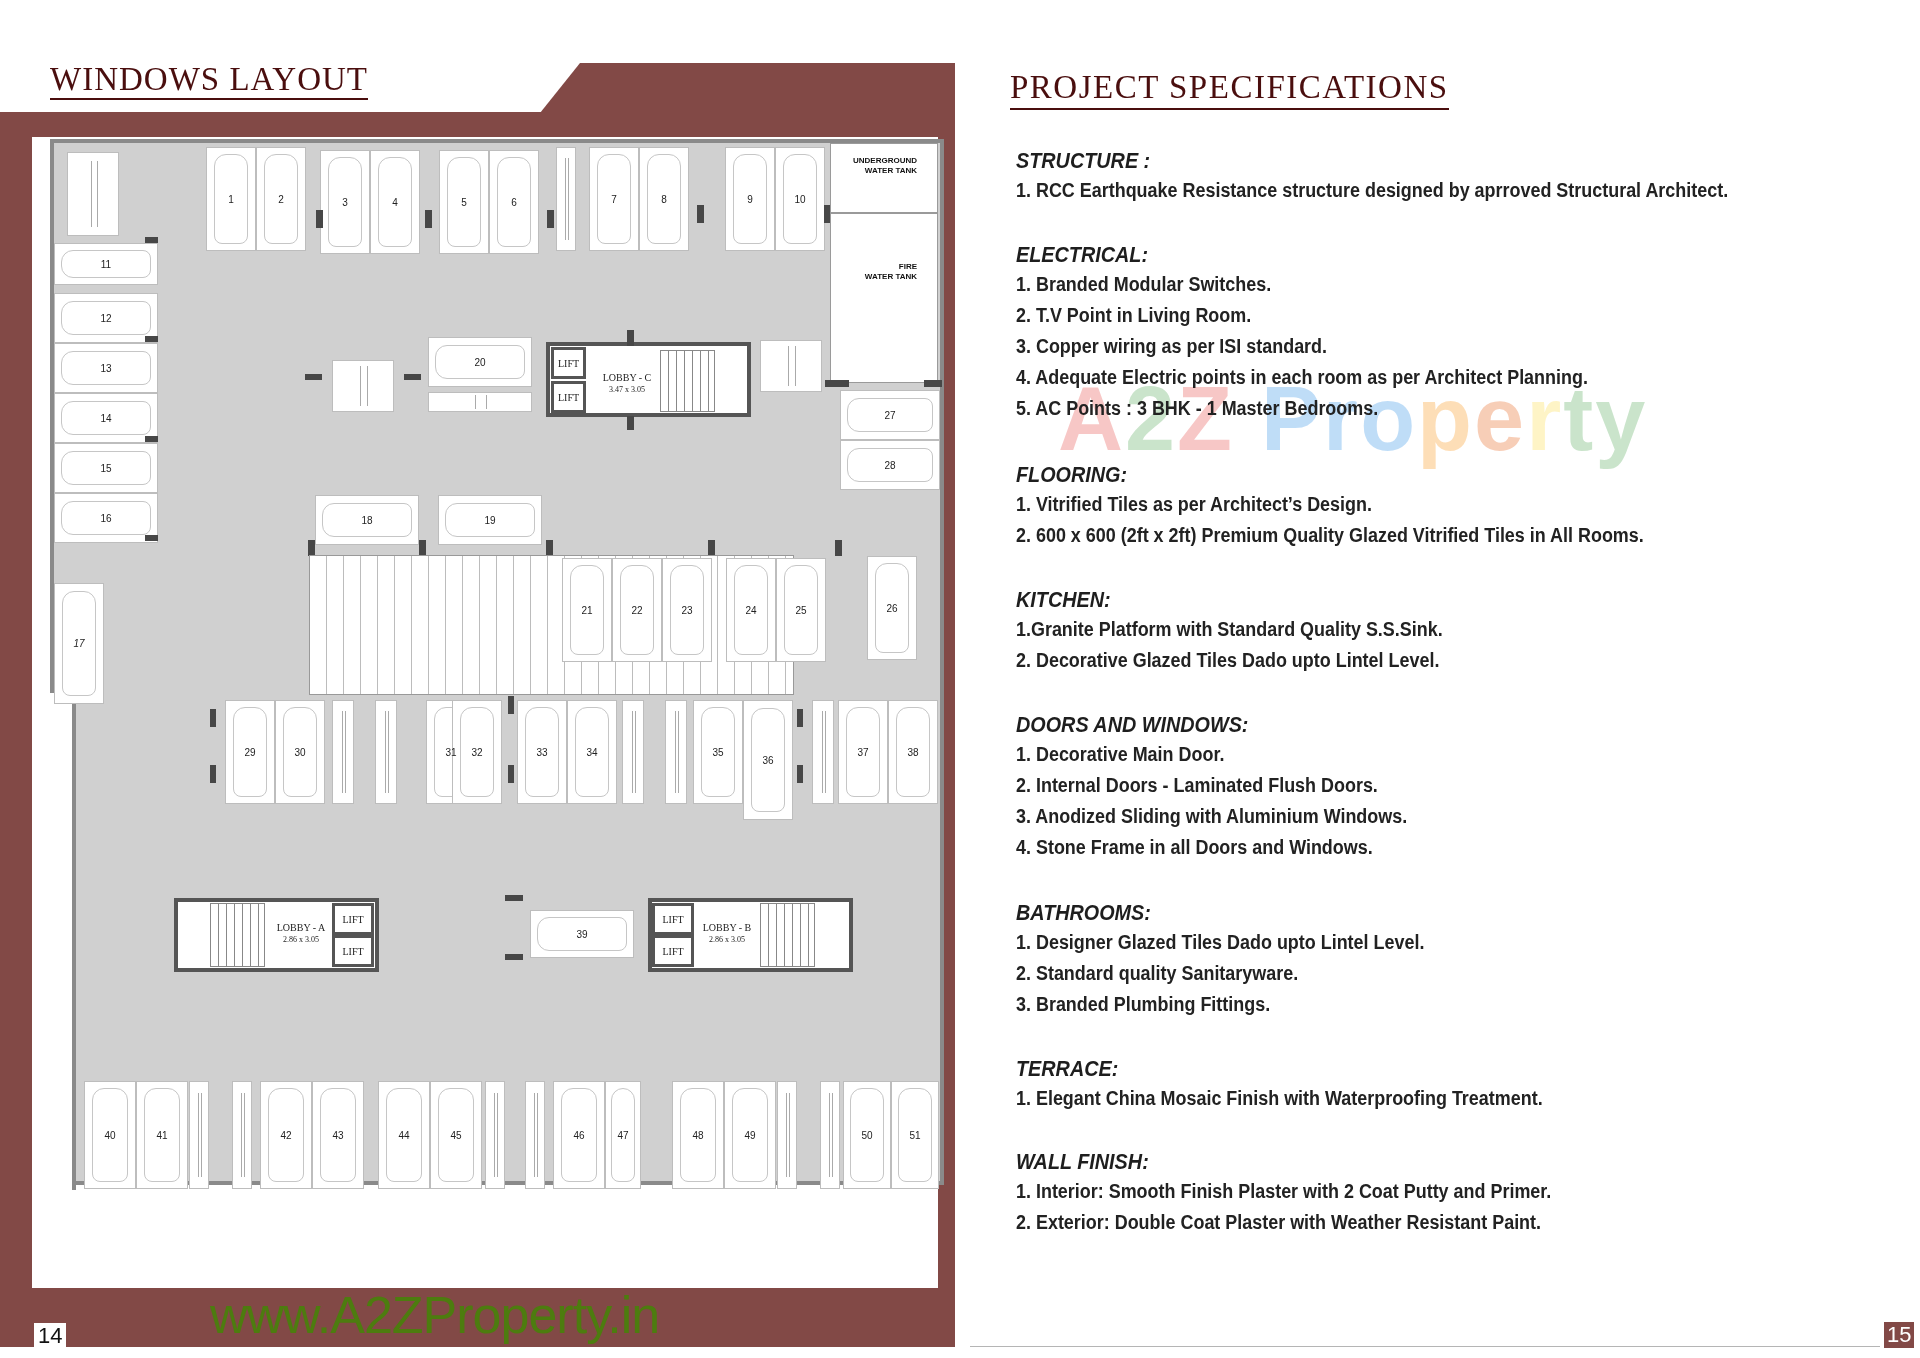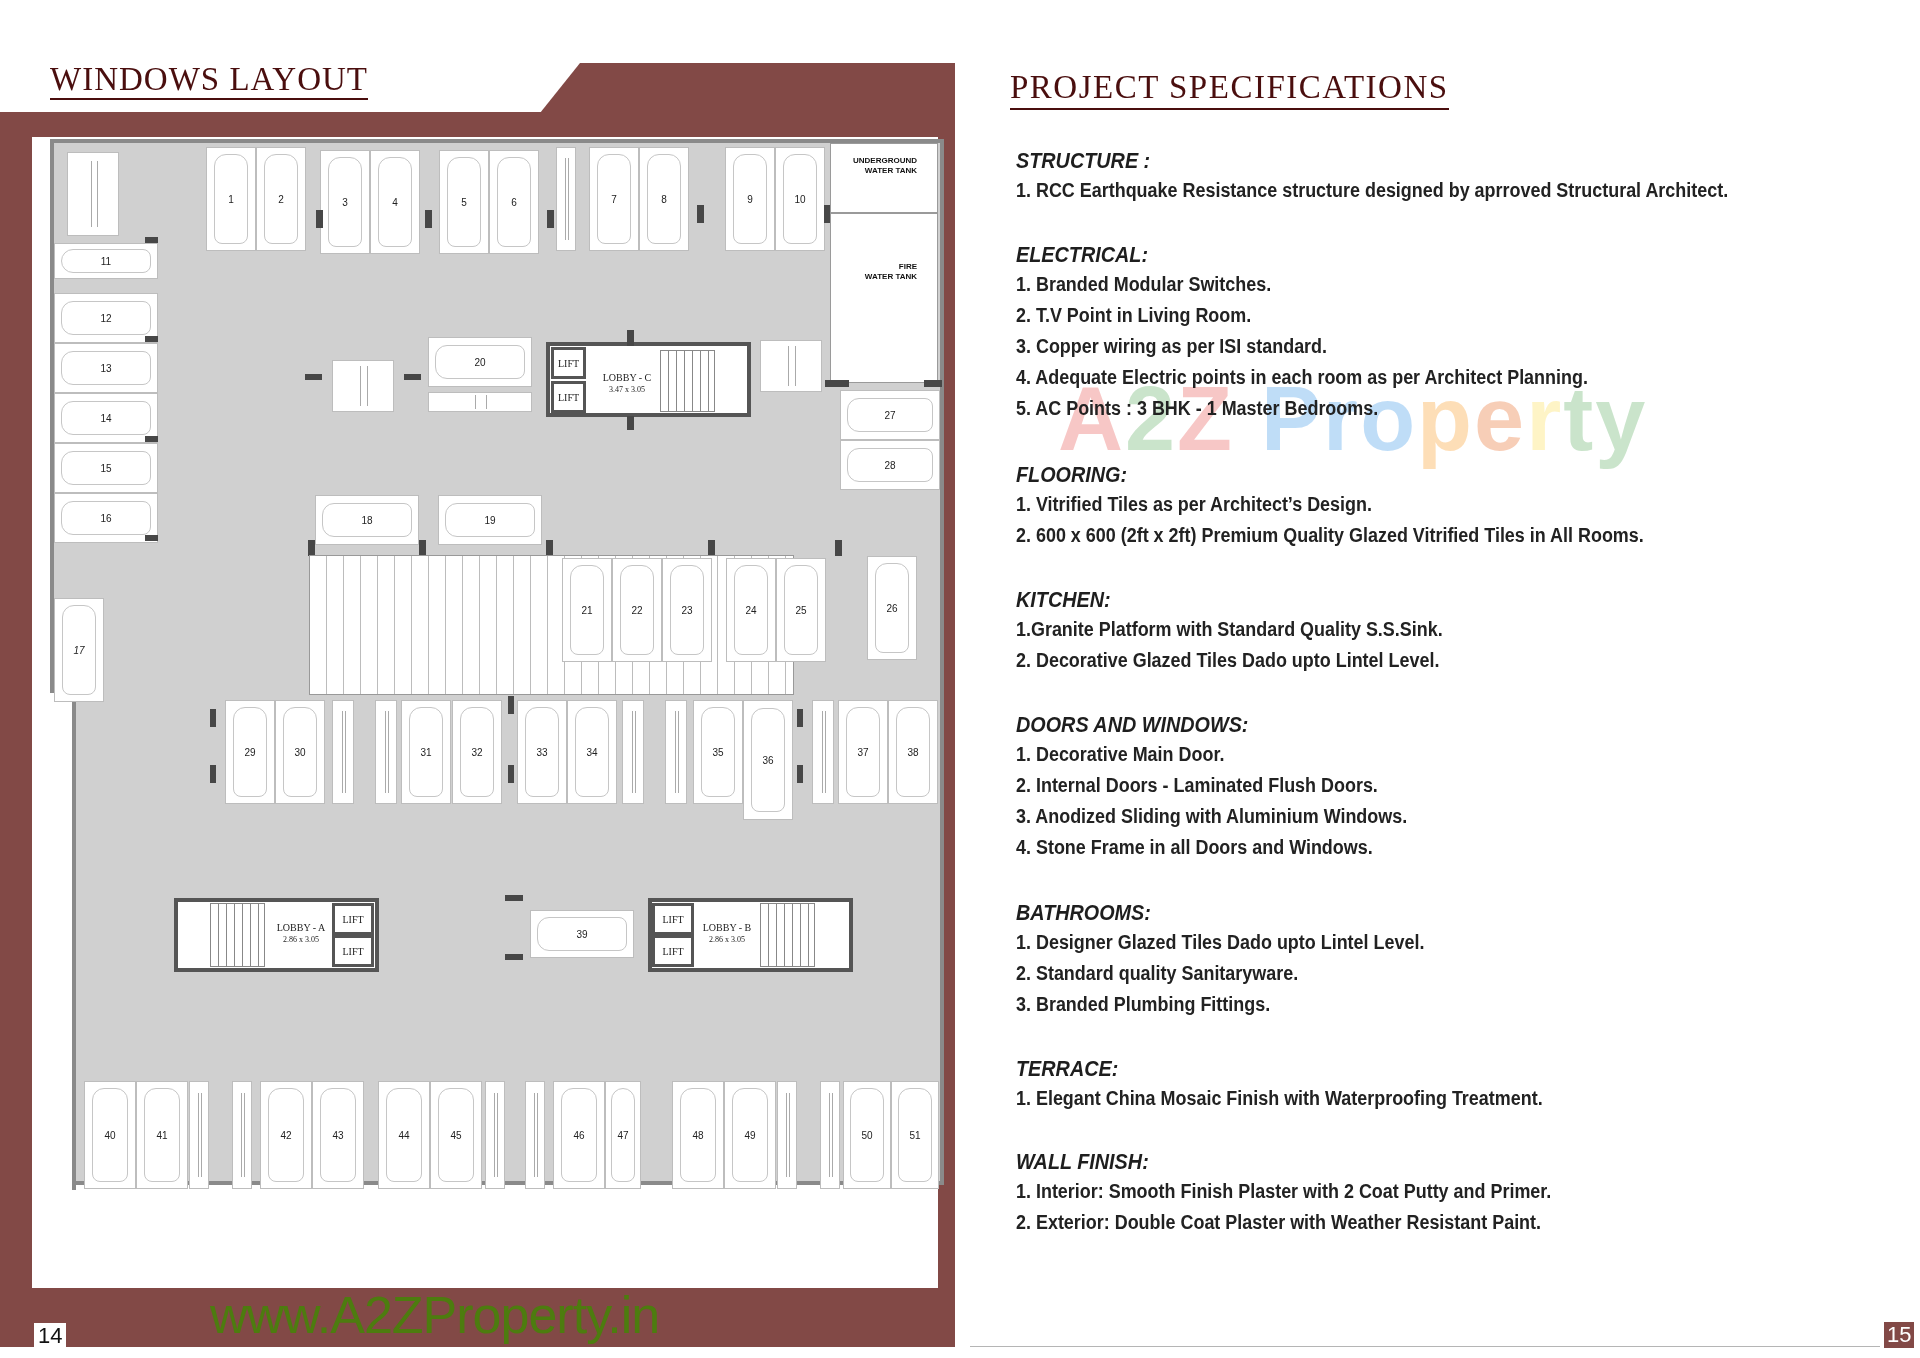--- a/index.html
+++ b/index.html
@@ -121,39 +121,39 @@
   <div class="col" style="left:697px;top:205px;width:7px;height:18px;"></div>
   <div class="col" style="left:824px;top:205px;width:7px;height:18px;"></div>
 
   <div class="tank" style="left:830px;top:143px;width:108px;height:70px;white-space:pre-line;">UNDERGROUND
 WATER TANK</div>
   <div class="tank" style="left:830px;top:213px;width:108px;height:170px;padding-top:48px;white-space:pre-line;">FIRE
 WATER TANK</div>
   <div class="col" style="left:825px;top:380px;width:24px;height:7px;"></div>
   <div class="col" style="left:924px;top:380px;width:18px;height:7px;"></div>
 
-  <div class="slot h" style="left:54px;top:243px;width:104px;height:36px;">
+  <div class="slot h" style="left:54px;top:243px;width:104px;height:42px;">
       <span>11</span>
     </div>
   <div class="slot h" style="left:54px;top:293px;width:104px;height:50px;">
       <span>12</span>
     </div>
   <div class="slot h" style="left:54px;top:343px;width:104px;height:50px;">
       <span>13</span>
     </div>
   <div class="slot h" style="left:54px;top:393px;width:104px;height:50px;">
       <span>14</span>
     </div>
   <div class="slot h" style="left:54px;top:443px;width:104px;height:50px;">
       <span>15</span>
     </div>
   <div class="slot h" style="left:54px;top:493px;width:104px;height:50px;">
       <span>16</span>
     </div>
-  <div class="slot" style="left:54px;top:598px;width:50px;height:104px;font-style:italic;">
+  <div class="slot" style="left:54px;top:583px;width:50px;height:121px;font-style:italic;">
       <span>17</span>
     </div>
   <div class="col" style="left:145px;top:237px;width:13px;height:6px;"></div>
   <div class="col" style="left:145px;top:336px;width:13px;height:6px;"></div>
   <div class="col" style="left:145px;top:436px;width:13px;height:6px;"></div>
   <div class="col" style="left:145px;top:535px;width:13px;height:6px;"></div>
 
   <div class="col" style="left:305px;top:374px;width:17px;height:6px;"></div>
   <div class="bike" style="left:332px;top:360px;width:62px;height:52px;"></div>
   <div class="col" style="left:404px;top:374px;width:17px;height:6px;"></div>
@@ -215,21 +215,21 @@
     </div>
 
   <div class="slot" style="left:225px;top:700px;width:50px;height:104px;">
       <span>29</span>
     </div>
   <div class="slot" style="left:275px;top:700px;width:50px;height:104px;">
       <span>30</span>
     </div>
   <div class="bike" style="left:332px;top:700px;width:22px;height:104px;"></div>
   <div class="bike" style="left:375px;top:700px;width:22px;height:104px;"></div>
-  <div class="slot" style="left:401px;top:700px;width:50px;height:104px;">
+  <div class="slot" style="left:426px;top:700px;width:50px;height:104px;">
       <span>31</span>
     </div>
   <div class="slot" style="left:452px;top:700px;width:50px;height:104px;">
       <span>32</span>
     </div>
   <div class="slot" style="left:517px;top:700px;width:50px;height:104px;">
       <span>33</span>
     </div>
   <div class="slot" style="left:567px;top:700px;width:50px;height:104px;">
       <span>34</span>

